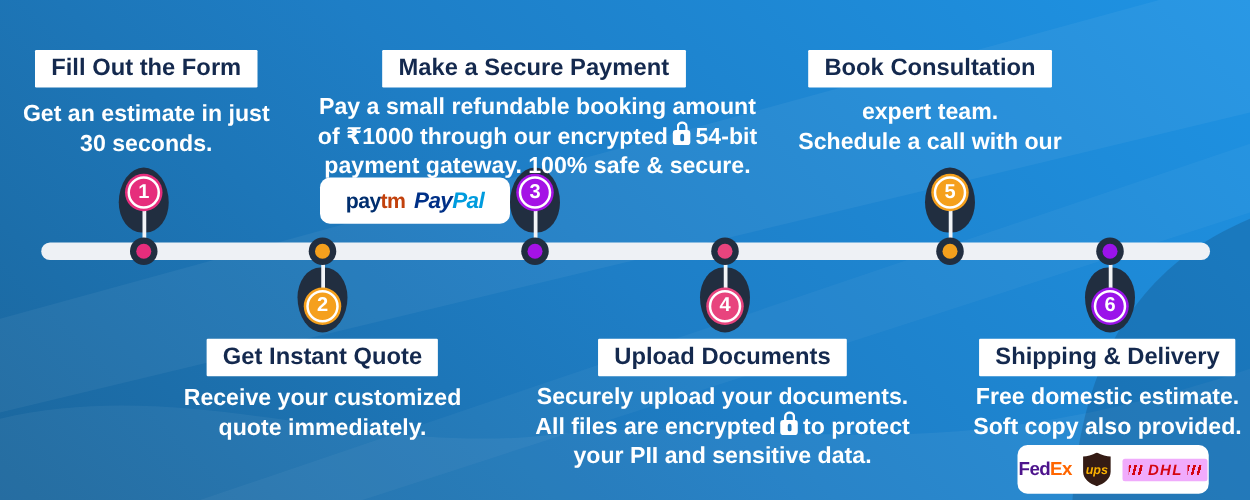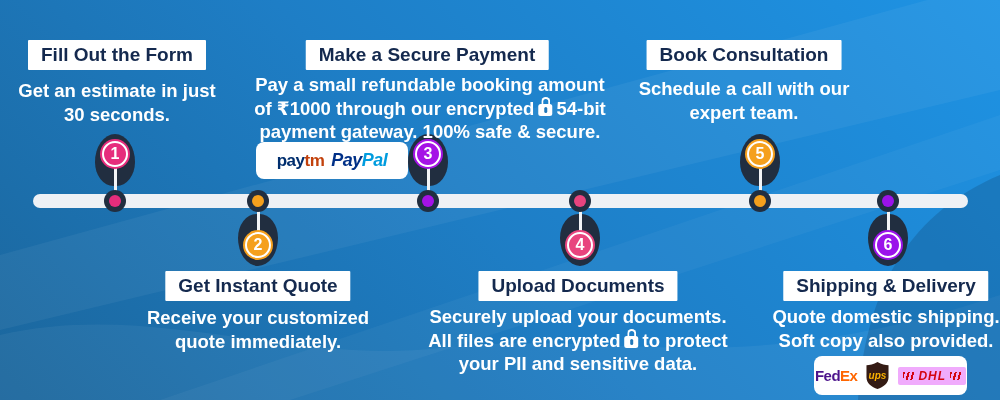--- a/index.html
+++ b/index.html
@@ -190,37 +190,37 @@
         <span>4</span>
       </div>
     <div class="dot">
         <div class="dot-inner" style="background: rgb(232, 68, 126);"></div>
       </div>
   </div>
 
   <div class="step s5">
     <div class="title-box title-top">Book Consultation</div>
     <div class="desc d5">
+      <div>expert team.</div>
       <div>Schedule a call with our</div>
-      <div>expert team.</div>
     </div>
     <div class="egg egg-top"></div>
     <div class="stem stem-top"></div>
     <div class="pin-circle pin-circle-top" style="background: rgb(245, 160, 29);">
         <span>5</span>
       </div>
     <div class="dot">
         <div class="dot-inner" style="background: rgb(245, 160, 29);"></div>
       </div>
   </div>
 
   <div class="step s6">
     <div class="title-box title-bottom">Shipping &amp; Delivery</div>
     <div class="desc d6">
-      <div>Quote domestic shipping.</div>
+      <div>Free domestic estimate.</div>
       <div>Soft copy also provided.</div>
     </div>
     <div class="logo-box shipping-box">
       <span class="fedex-logo"><span class="fedex-fed">Fed</span><span class="fedex-ex">Ex</span></span>
       <svg width="23" height="27" viewBox="0 0 24 28">
         <path d="M12 0 C8 2.5 3.5 3.2 0.5 3.2 L0.5 16 C0.5 22 6 26 12 28 C18 26 23.5 22 23.5 16 L23.5 3.2 C20.5 3.2 16 2.5 12 0 Z" fill="#341b14"></path>
         <text x="12" y="17.5" text-anchor="middle" font-size="10.5" font-weight="bold" font-style="italic" fill="#f9b000">ups</text>
       </svg>
       <span class="dhl-logo">
         <span class="dhl-stripes"></span>

